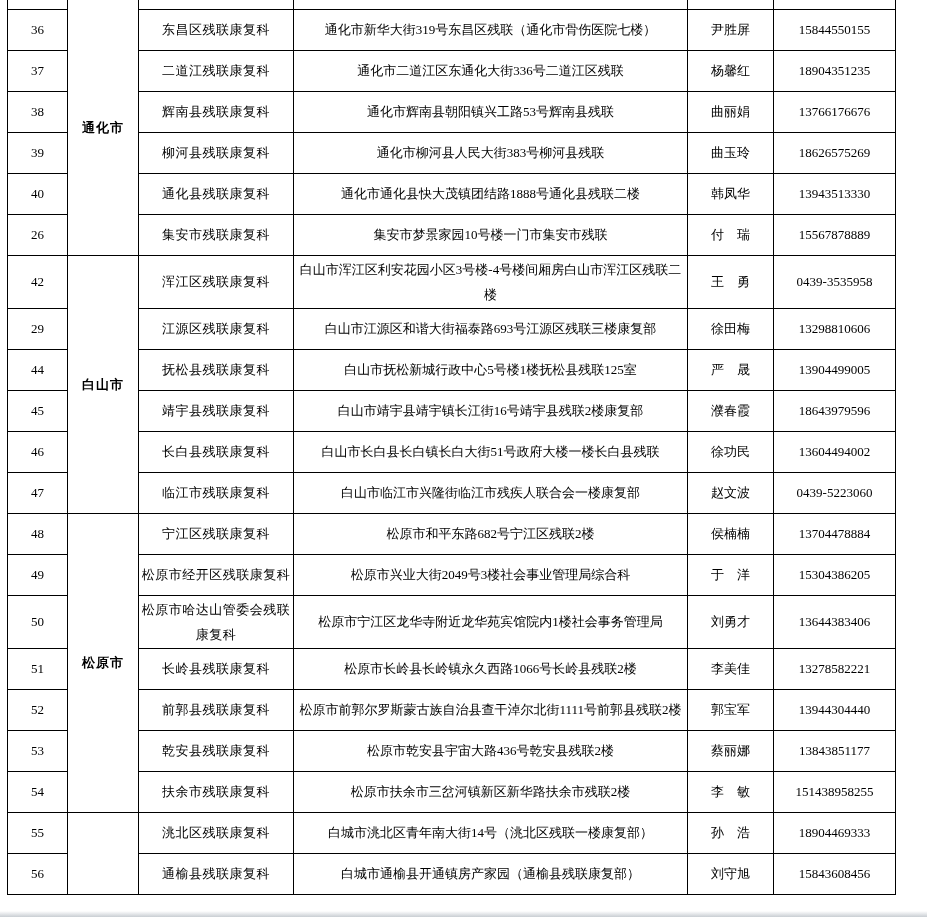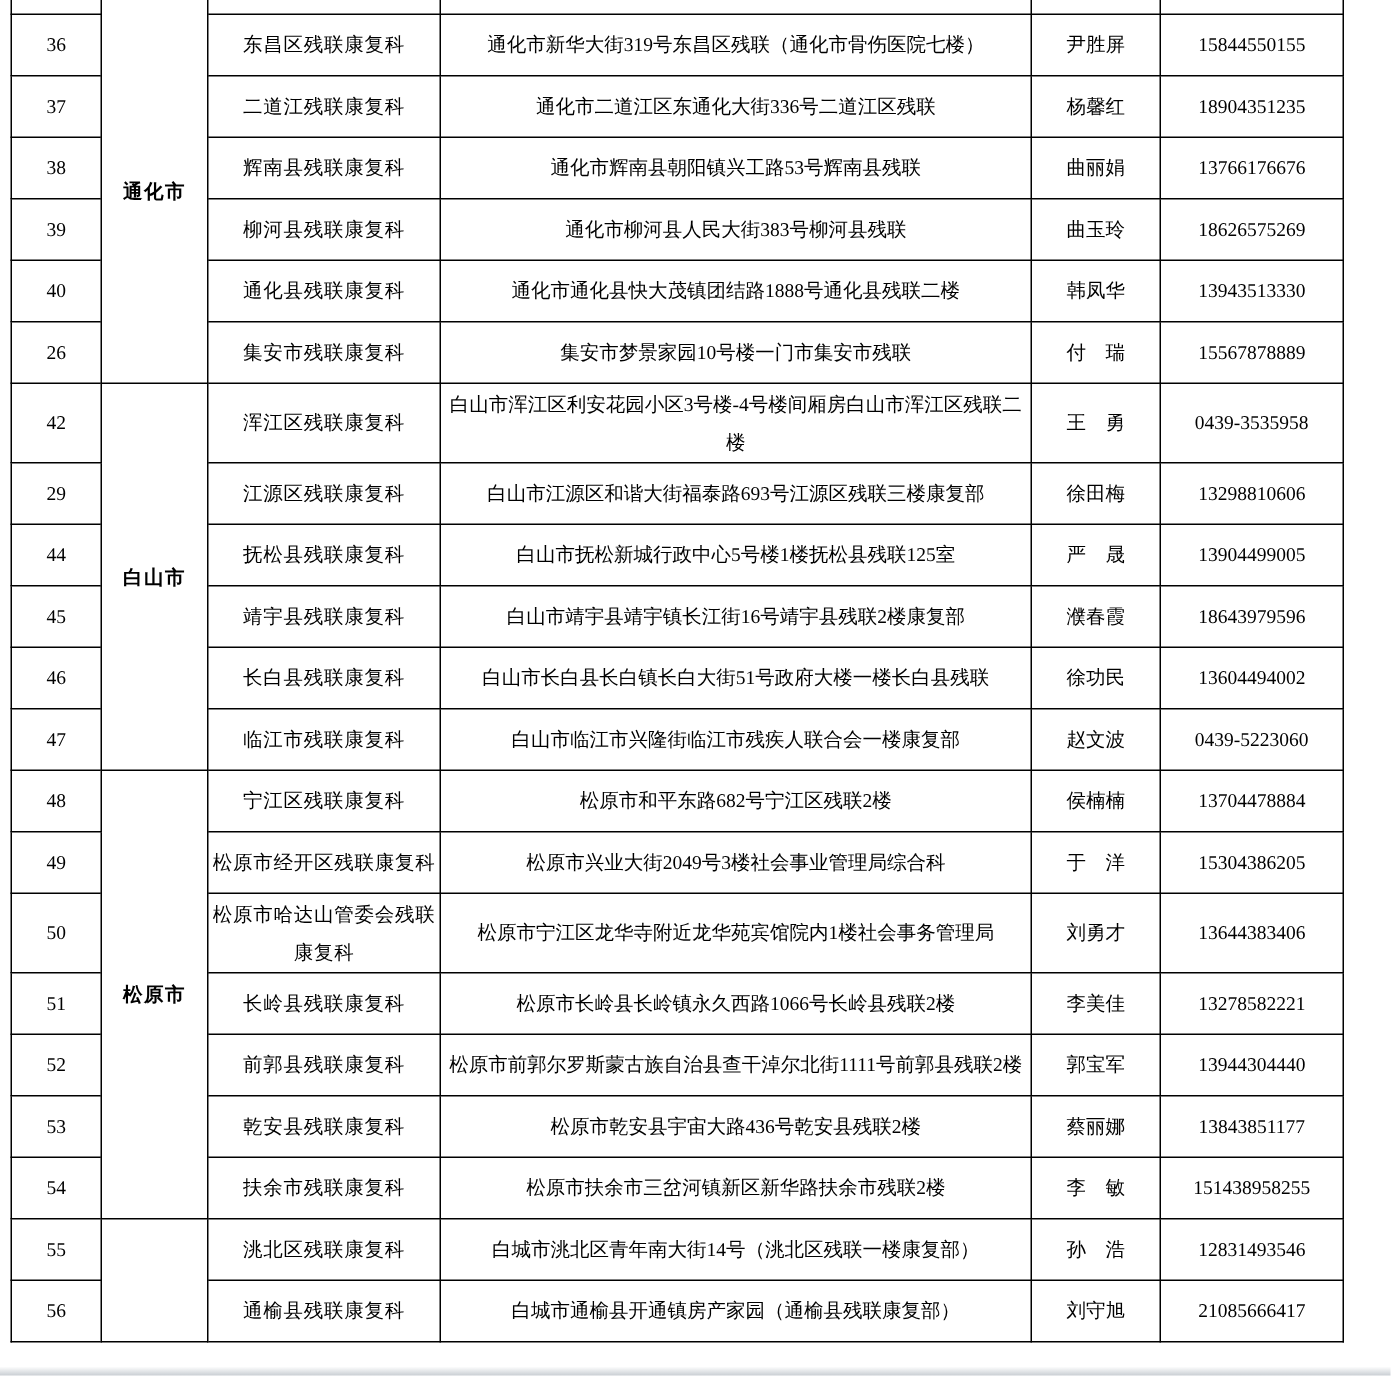--- a/index.html
+++ b/index.html
@@ -218,26 +218,26 @@
           <td class="c-addr">松原市扶余市三岔河镇新区新华路扶余市残联2楼</td>
           <td class="c-contact">李　敏</td>
           <td class="c-phone">151438958255</td>
         </tr>
         <tr class="row">
           <td class="c-no">55</td>
           <td class="c-city" rowspan="2"></td>
           <td class="c-dept">洮北区残联康复科</td>
           <td class="c-addr">白城市洮北区青年南大街14号（洮北区残联一楼康复部）</td>
           <td class="c-contact">孙　浩</td>
-          <td class="c-phone">12831493546</td>
+          <td class="c-phone">18904469333</td>
         </tr>
         <tr class="row">
           <td class="c-no">56</td>
           <td class="c-dept">通榆县残联康复科</td>
           <td class="c-addr">白城市通榆县开通镇房产家园（通榆县残联康复部）</td>
           <td class="c-contact">刘守旭</td>
-          <td class="c-phone">21085666417</td>
+          <td class="c-phone">15843608456</td>
         </tr>
       </tbody>
   </table>
 </div>
 
 <div class="bottom-edge"></div>
 
 </body></html>

